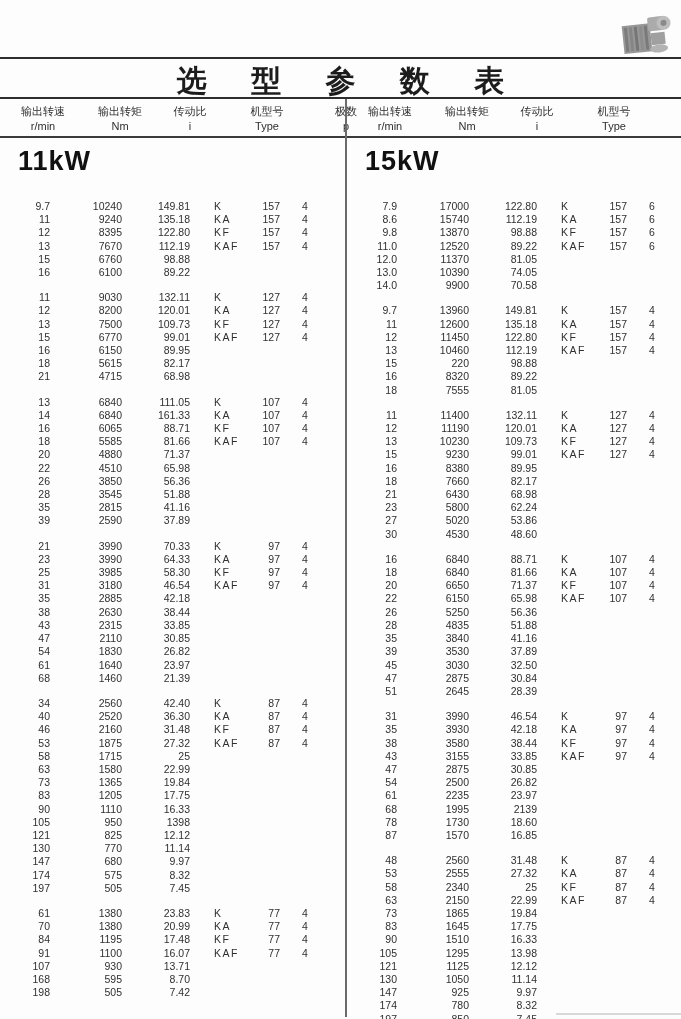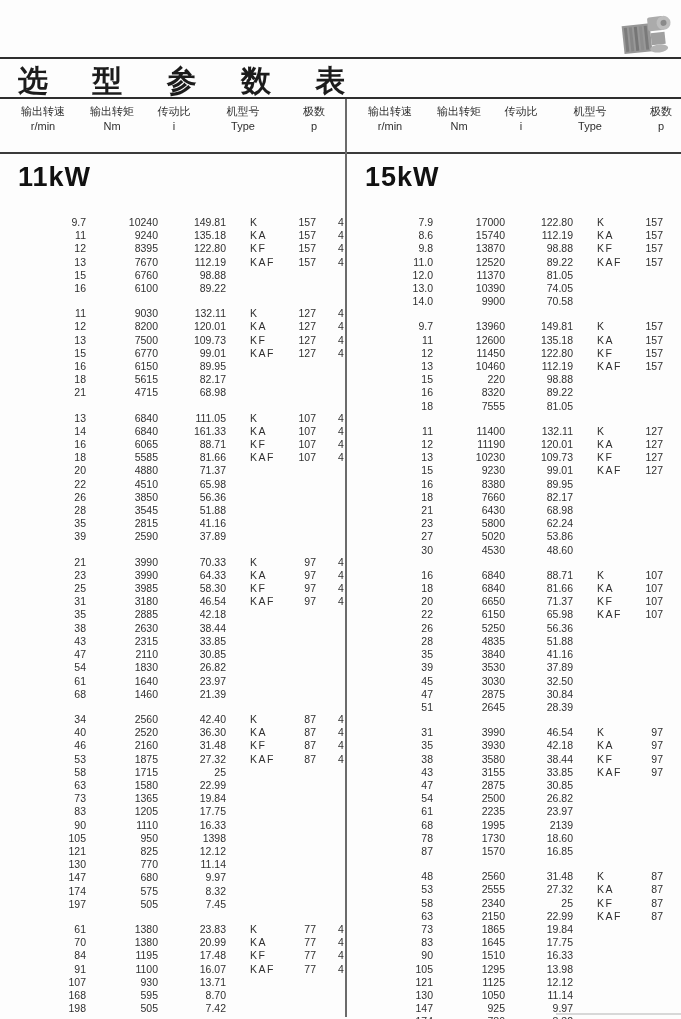--- a/index.html
+++ b/index.html
@@ -19,47 +19,47 @@
     position:absolute; top:8px; right:4px;
     width:66px; height:56px;
     z-index:2;
   }
   .top-rule {
     position:absolute; top:57px; left:0; right:0;
     height:2px; background:#2e2e2e;
   }
   .page-title {
     position:absolute; top:61px; left:0; right:0;
-    text-align:left;
+    text-align:center;
     font-size:30px; font-weight:bold; color:#1c1c1c;
     letter-spacing:18px; text-indent:18px;
     white-space:nowrap;
   }
   .columns {
     position:absolute; top:97px; left:0; right:0; bottom:2px;
     border-top:2px solid #2e2e2e;
     display:flex;
   }
   .half { width:345px; }
   .half.right { flex:1; border-left:2px solid #6b6b6b; width:auto; }
   .sec-header {
-    height:55px;
+    height:39px;
     border-bottom:2px solid #3a3a3a;
     display:grid;
     grid-template-columns:70px 68px 56px 82px 60px;
     padding:5px 0 0 8px;
-    font-size:11px; color:#2f2f2f;
+    font-size:11px; color:#2f2f2f;gap:8px;
   }
   .hcell { text-align:center; line-height:15px; }
   .groups-area { padding-top:2px; }
   .power-heading {
     font-size:27px; font-weight:bold; color:#111;
     margin:6px 0 23px 18px; letter-spacing:1px;
   }
-  .group { margin-bottom:12px;padding-left:36px; }
+  .group { margin-bottom:12px; }
   .row {
     display:grid;
     grid-template-columns:50px 72px 68px 24px 38px 28px 50px;
     font-size:10.5px; line-height:13.2px; color:#303030;
   }
   .c-speed, .c-torque, .c-ratio { text-align:right; }
   .c-type-letters { text-align:left; letter-spacing:1.5px; }
   .c-type-size { text-align:right; }
   .c-poles { text-align:center; }
   .bottom-faint {

